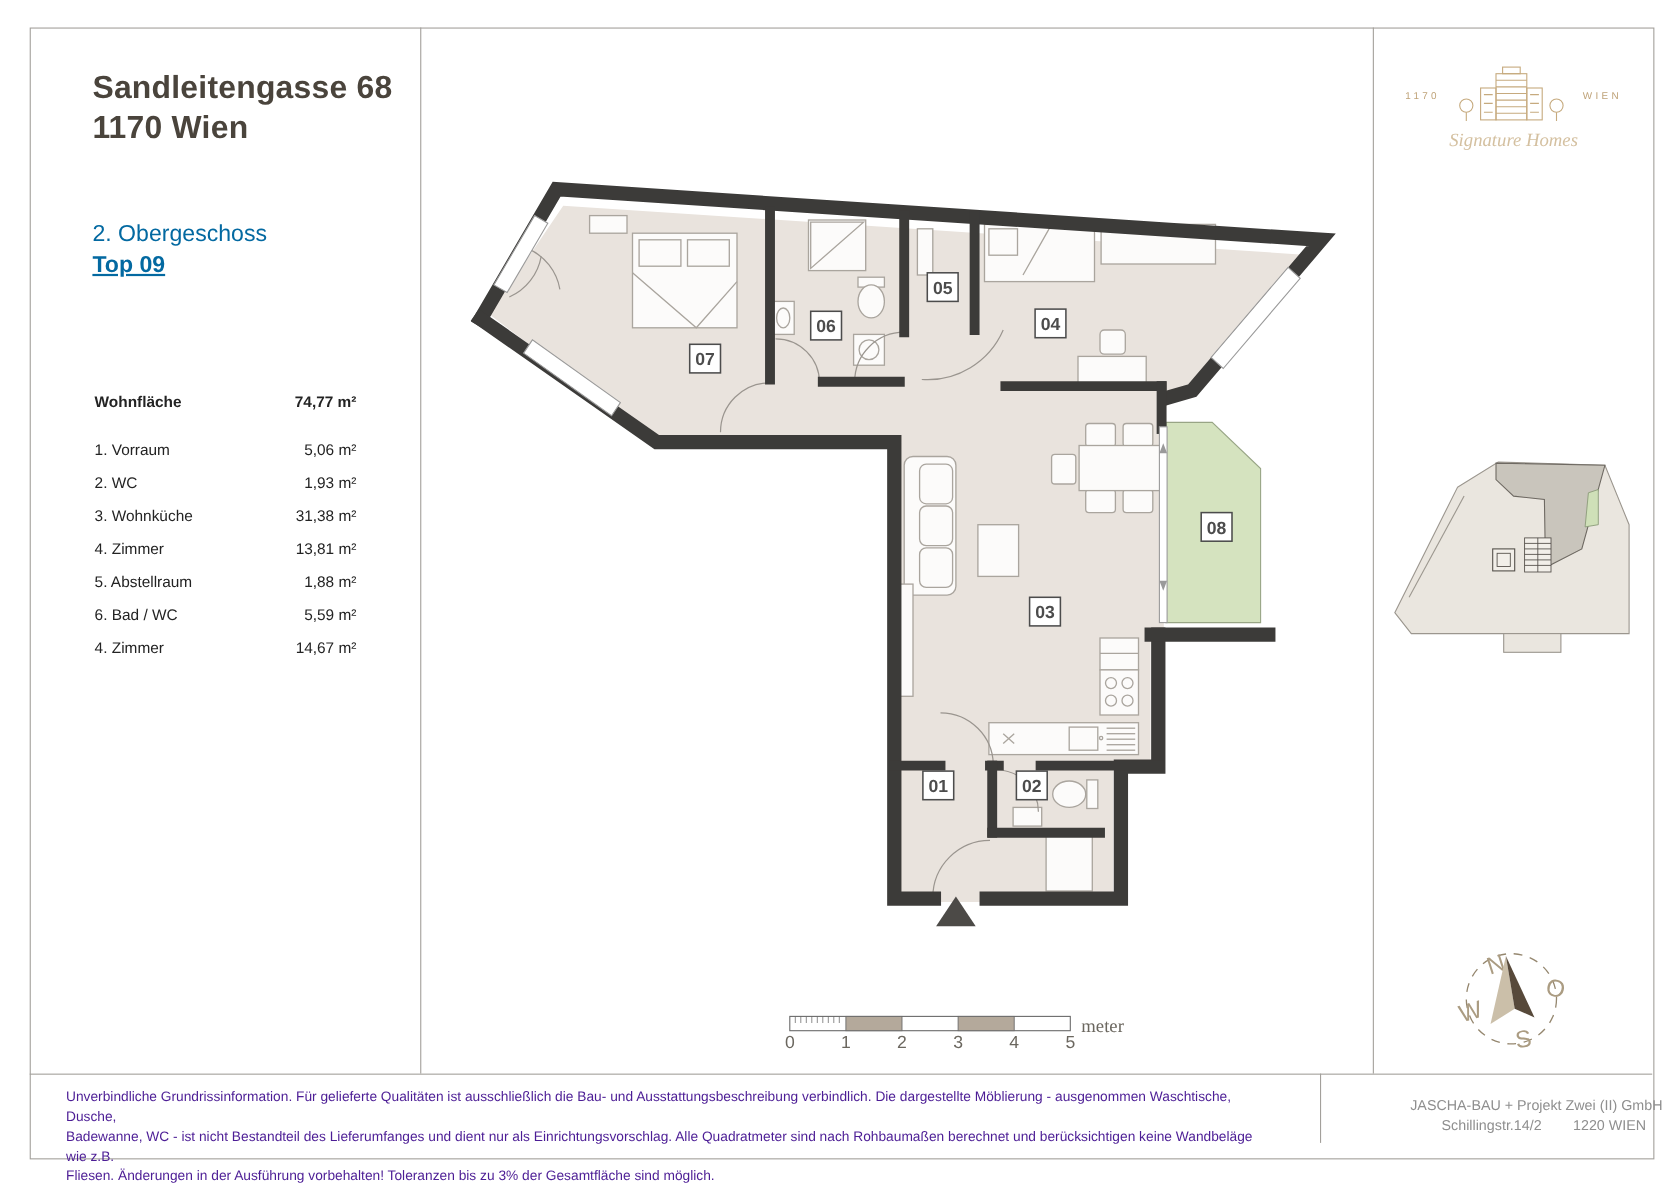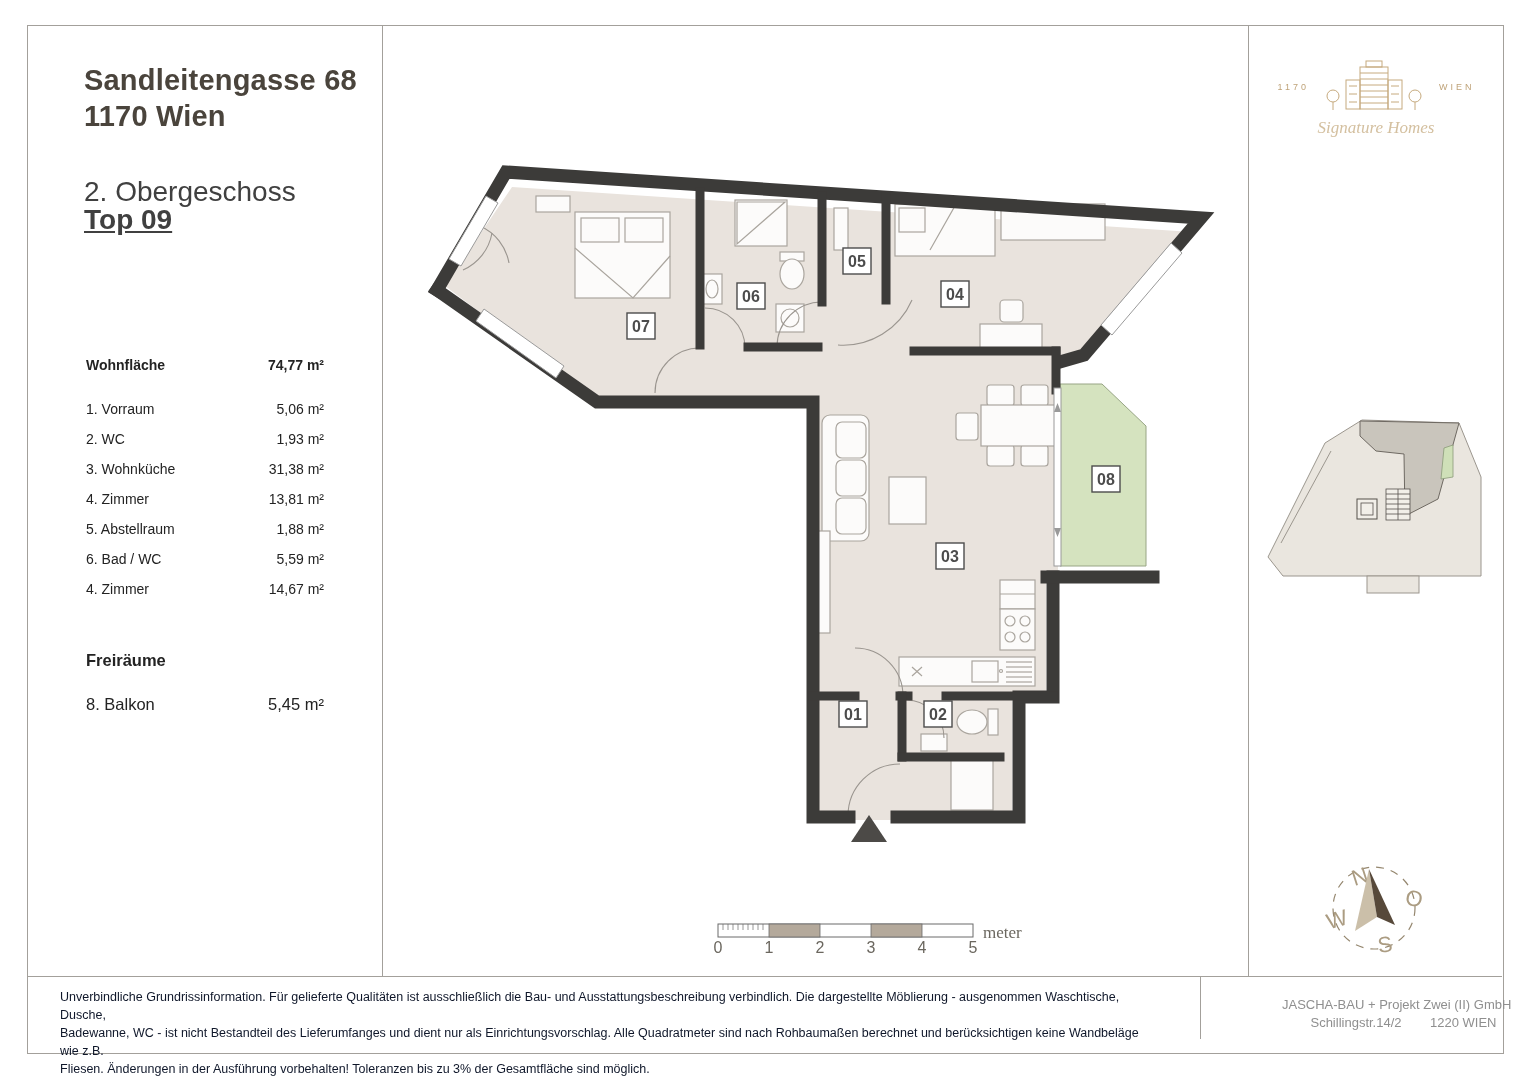--- a/index.html
+++ b/index.html
@@ -5,35 +5,35 @@
   html,body{margin:0;padding:0;background:#fff;}
   .page{position:relative;width:1527px;height:1080px;background:#ffffff;
         font-family:"Liberation Sans",sans-serif;overflow:hidden;color:#3b3b3b;}
   .abs{position:absolute;}
   
   .frame{left:27px;top:25px;width:1475px;height:1027px;border:1px solid #a3a09b;}
   .vline{width:1px;background:#a3a09b;}
   .hline{height:1px;background:#a3a09b;}
   
   .addr{left:84px;top:62px;font-size:29px;font-weight:bold;color:#4a443c;line-height:36px;letter-spacing:.2px;}
-  .floor{left:84px;top:178px;font-size:28px;color:#404040;line-height:28px;}
+  .floor{left:84px;top:199px;font-size:21px;color:#0369a1;line-height:28px;}
   .unit{font-weight:bold;text-decoration:underline;}
   .areas{left:86px;top:350px;width:238px;font-size:14px;color:#232323;}
   .arow{display:flex;justify-content:space-between;line-height:30px;}
   .ahead{font-weight:bold;margin-bottom:14px;}
   .free{left:86px;top:645px;width:238px;font-size:16.5px;color:#232323;}
   
   .logo{left:1249px;top:58px;width:254px;text-align:center;}
   .logo-top{display:flex;align-items:center;justify-content:center;gap:10px;color:#bfa379;
             font-size:9px;letter-spacing:3px;}
   .brand{margin-top:4px;font-family:"Liberation Serif",serif;font-size:27px;letter-spacing:8px;
          color:#41464b;white-space:nowrap;}
   .tagline{font-family:"Liberation Serif",serif;font-style:italic;font-size:17px;color:#d4c0a0;margin-top:2px;}
   
-  .disclaimer{left:60px;top:988px;width:1085px;font-size:12.5px;line-height:18px;color:#0f172a;}
+  .disclaimer{left:60px;top:988px;width:1085px;font-size:12.5px;line-height:18px;color:#4c1d95;}
   .companybox{left:1200px;top:976px;width:351px;height:63px;border-left:1px solid #a3a09b;}
   .company{margin:20px 0 0 81px;font-size:13px;line-height:18px;color:#8f8f8f;}
   .street{display:inline-block;width:148px;text-align:center;}
   svg text{font-family:"Liberation Sans",sans-serif;}
   svg .serif{font-family:"Liberation Serif",serif;}
 </style>
 </head>
 <body>
 
 <div class="page">
@@ -80,29 +80,20 @@
     <div class="arow">
         <span>6. Bad / WC</span>
         <span>5,59 m²</span>
       </div>
     <div class="arow">
         <span>4. Zimmer</span>
         <span>14,67 m²</span>
       </div>
   </div>
 
-  <div class="abs free">
-    <div class="arow ahead">
-      <span>Freiräume</span>
-    </div>
-    <div class="arow">
-        <span>8. Balkon</span>
-        <span>5,45 m²</span>
-      </div>
-  </div>
 
   <div class="abs logo">
     <div class="logo-top">
       <span>1170</span>
       <svg width="110" height="58" viewBox="0 0 110 58">
         <g stroke="#c6aa7e" fill="none" stroke-width="1">
           <rect x="47" y="3" width="16" height="6"></rect>
           <rect x="41" y="9" width="28" height="42"></rect>
           <line x1="41" y1="15" x2="69" y2="15"></line>
             <line x1="41" y1="21" x2="69" y2="21"></line>

